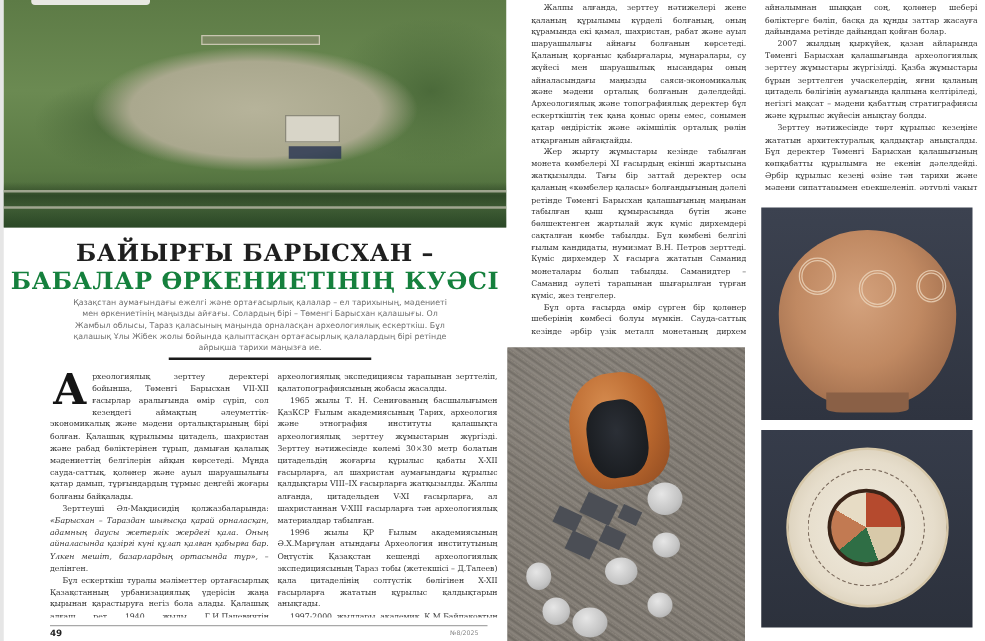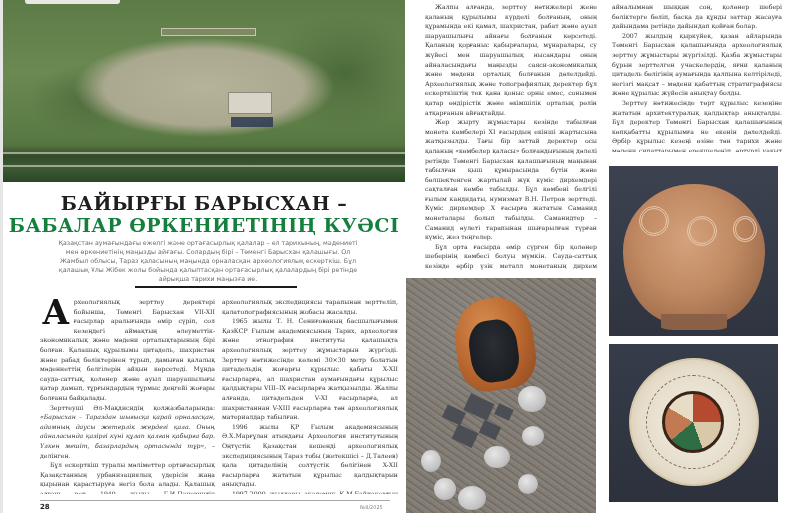--- a/index.html
+++ b/index.html
@@ -132,21 +132,21 @@
   </div>
 
   <div class="col col2">
     <p class="noindent">археологиялық экспедициясы тарапынан зерттеліп, қалатопографиясының жобасы жасалды.</p>
     <p>1965 жылы Т. Н. Сениғованың басшылығымен ҚазКСР Ғылым академиясының Тарих, археология және этнография институты қалашықта археологиялық зерттеу жұмыстарын жүргізді. Зерттеу нәтижесінде көлемі 30×30 метр болатын цитадельдің жоғарғы құрылыс қабаты X-XII ғасырларға, ал шахристан аумағындағы құрылыс қалдықтары VIII–IX ғасырларға жатқызылды. Жалпы алғанда, цитадельден V-XI ғасырларға, ал шахристаннан V-XIII ғасырларға тән археологиялық материалдар табылған.</p>
     <p>1996 жылы ҚР Ғылым академиясының Ә.Х.Марғұлан атындағы Археология институтының Оңтүстік Қазақстан кешенді археологиялық экспедициясының Тараз тобы (жетекшісі – Д.Талеев) қала цитаделінің солтүстік бөлігінен X-XII ғасырларға жататын құрылыс қалдықтарын анықтады.</p>
     <p>1997-2000 жылдары академик К.М.Байпақовтың жетекшілігімен цитадель</p>
   </div>
 
   <div class="foot-rule"></div>
-  <div class="page-num">28</div>
+  <div class="page-num">49</div>
   <div class="issue">№8/2025</div>
 
   <div class="page-right"></div>
 
   <div class="rcol rcol3">
     <p>Жалпы алғанда, зерттеу нәтижелері жене қаланың құрылымы күрделі болғаның, оның құрамында екі қамал, шахристан, рабат және ауыл шаруашылығы айнағы болғанын көрсетеді. Қаланың қорғаныс қабырғалары, мұнаралары, су жүйесі мен шаруашылық нысандары оның айналасындағы маңызды саяси-экономикалық және мәдени орталық болғанын дәлелдейді. Археологиялық және топографиялық деректер бұл ескерткіштің тек қана қоныс орны емес, сонымен қатар өндірістік және әкімшілік орталық рөлін атқарғанын айғақтайды.</p>
     <p>Жер жырту жұмыстары кезінде табылған монета көмбелері XI ғасырдың екінші жартысына жатқызылды. Тағы бір заттай деректер осы қаланың «көмбелер қаласы» болғандығының дәлелі ретінде Төменгі Барысхан қалашығының маңынан табылған қыш құмырасында бүтін және бөлшектенген жартылай жүк күміс дирхемдері сақталған көмбе табылды. Бұл көмбені белгілі ғылым кандидаты, нумизмат В.Н. Петров зерттеді. Күміс дирхемдер X ғасырға жататын Саманид монеталары болып табылды. Саманидтер – Саманид әулеті тарапынан шығарылған түрған күміс, жез теңгелер.</p>
     <p>Бұл орта ғасырда өмір сүрген бір қолөнер шеберінің көмбесі болуы мүмкін. Сауда-саттық кезінде әрбір үзік металл монетаның дирхем бөлшегімен бағаланған. Немесе бұл монеталар</p>
   </div>
 

